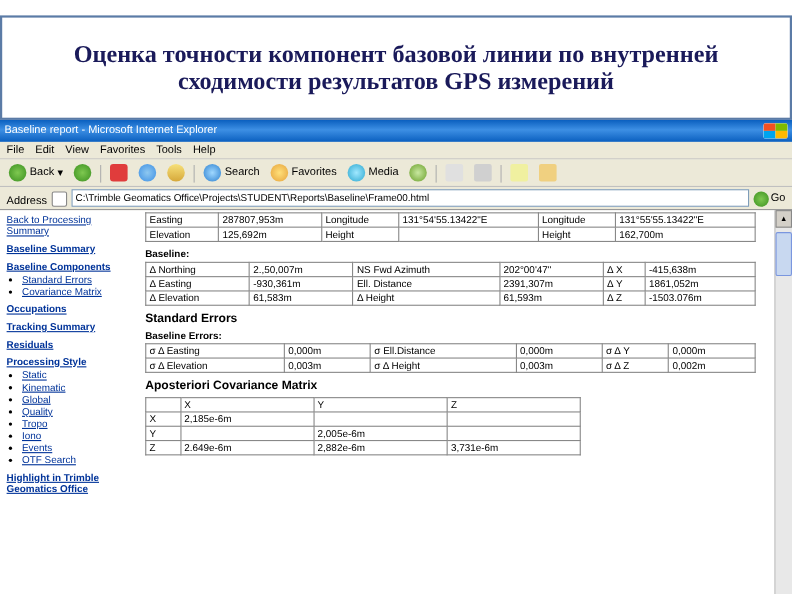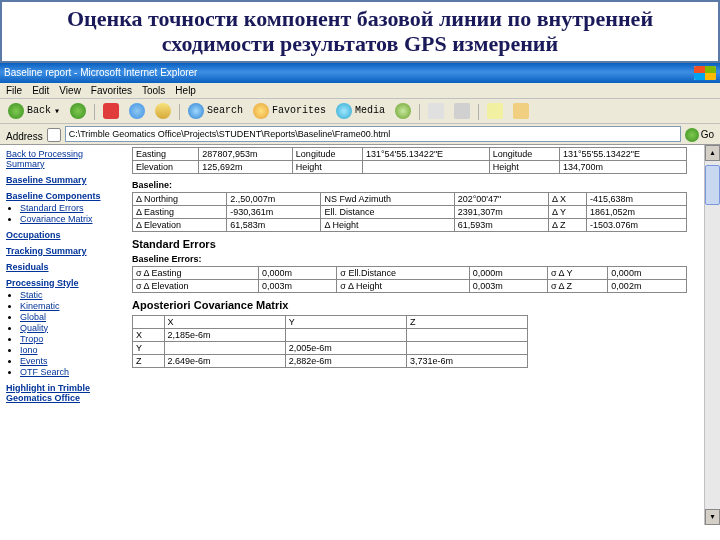--- a/index.html
+++ b/index.html
@@ -1,22 +1,22 @@
 <!DOCTYPE html>
 <html><head>
 <meta charset="utf-8">
 <style>
   * { margin: 0; padding: 0; box-sizing: border-box; }
   body { font-family: Tahoma, Arial, sans-serif; font-size: 10px; width: 720px; height: 540px; overflow: hidden; background: #fff; }
-  .slide-title { background: #fff; border: 2px solid #5b7ba6; padding: 4px 8px; font-family: "Times New Roman", serif; font-size: 22px; font-weight: bold; color: #1a1a5a; text-align: center; line-height: 1.15; }
+  .slide-title { background: #fff; border: 2px solid #5b7ba6; padding: 20px 8px; font-family: "Times New Roman", serif; font-size: 22px; font-weight: bold; color: #1a1a5a; text-align: center; line-height: 1.15; margin-top: 14px; }
   .ie-titlebar { background: linear-gradient(#0a5fbf, #3d8fe4 45%, #0a5fbf); height: 20px; display: flex; align-items: center; padding: 0 4px; color: #fff; font-size: 10px; }
   .ie-titlebar .winflag { margin-left: auto; width: 22px; height: 14px; background: #fff; border-radius: 2px; display: flex; flex-wrap: wrap; overflow: hidden; }
   .winflag span { width: 50%; height: 50%; }
   .menubar { background: #ece9d8; border-bottom: 1px solid #c0c0c0; padding: 2px 6px; font-size: 10px; display: flex; gap: 10px; }
-  .toolbar { background: #ece9d8; border-bottom: 1px solid #c0c0c0; padding: 3px 6px; display: flex; align-items: flex-end; gap: 6px; font-family: Liberation Mono, monospace; }
+  .toolbar { background: #ece9d8; border-bottom: 1px solid #c0c0c0; padding: 3px 6px; display: flex; align-items: flex-end; gap: 6px; }
   .tb-btn { display: inline-flex; align-items: center; gap: 3px; font-size: 10px; padding: 1px 2px; }
   .tb-icon { width: 16px; height: 16px; display: inline-block; border-radius: 50%; }
   .tb-sep { width: 1px; height: 16px; background: #b0b0b0; }
   .addrbar { background: #ece9d8; border-bottom: 1px solid #999; padding: 2px 6px; display: flex; align-items: flex-end; gap: 4px; font-size: 10px; }
   .addrbar input { flex: 1; font-size: 9px; padding: 1px 3px; border: 1px solid #7f9db9; height: 16px; }
   .gobtn { display: inline-flex; align-items: center; gap: 2px; font-size: 10px; }
   .content-wrap { display: flex; height: 380px; }
   .sidebar { width: 130px; padding: 4px 6px; font-size: 9px; color: #003399; }
   .sidebar a { color: #003399; text-decoration: underline; display: block; margin-bottom: 1px; }
   .sidebar .hdr { font-weight: bold; text-decoration: underline; margin-top: 6px; margin-bottom: 2px; color: #003399; }
@@ -170,21 +170,21 @@
             <td>131°54'55.13422"E</td>
         <td>Longitude</td>
             <td>131°55'55.13422"E</td>
       </tr>
       <tr>
         <td>Elevation</td>
             <td>125,692m</td>
         <td>Height</td>
             <td></td>
         <td>Height</td>
-            <td>134,700m</td>
+            <td>162,700m</td>
       </tr>
     </tbody>
       </table>
 
     <div class="sub-label">Baseline:</div>
     <table class="data">
       <tbody>
           <tr>
         <td>Δ Northing</td>
             <td>2.,50,007m</td>

